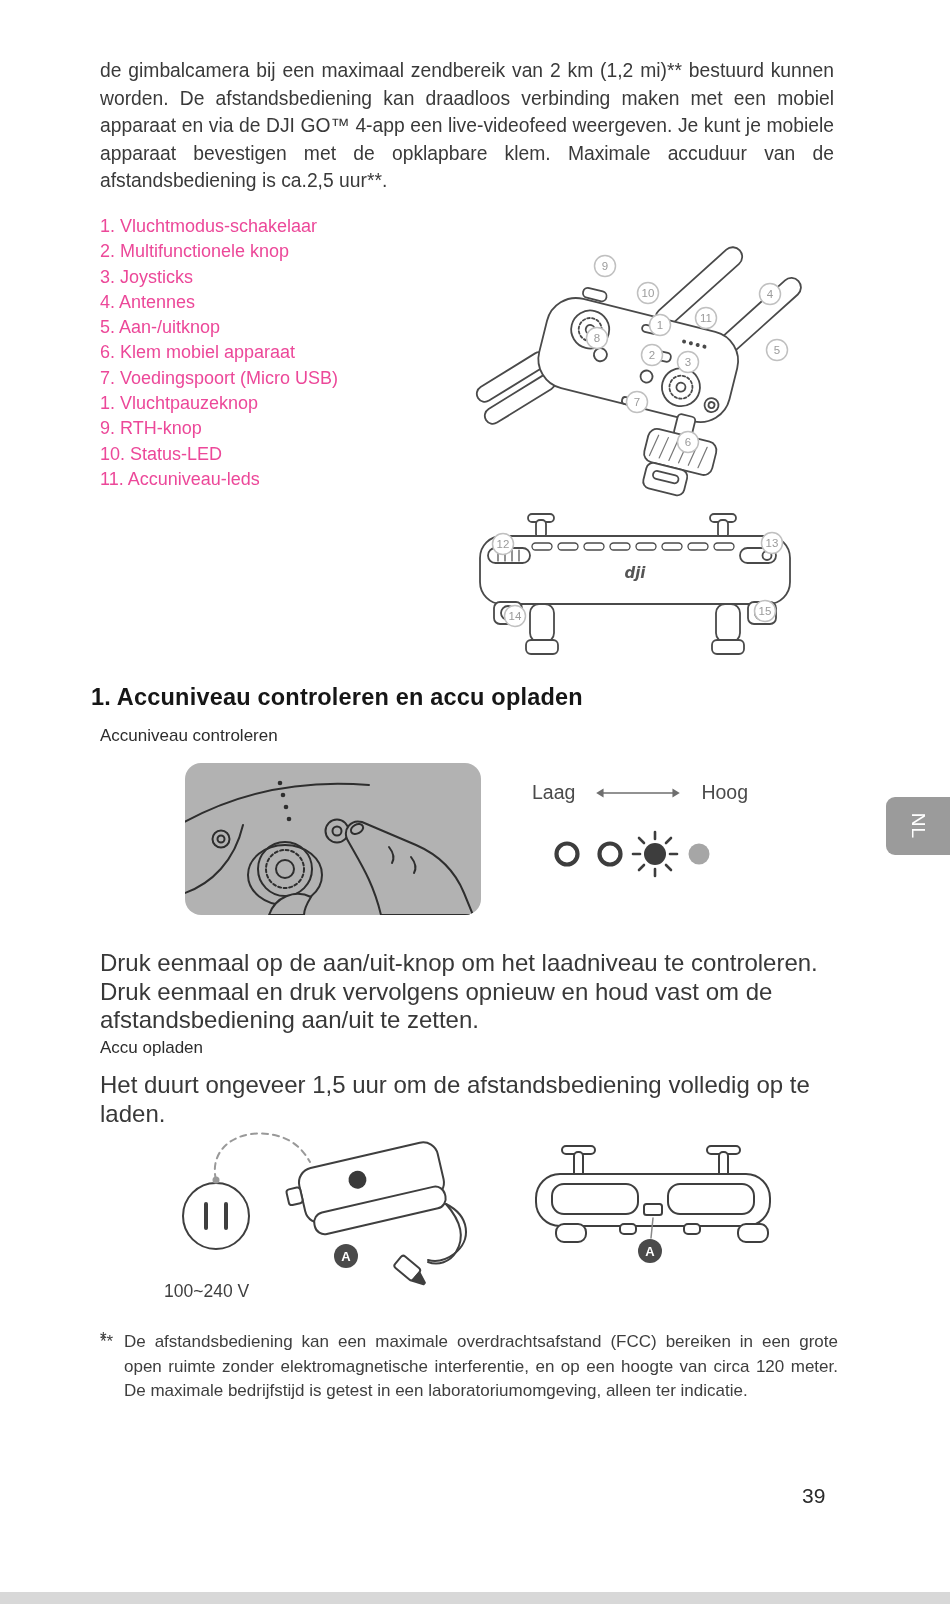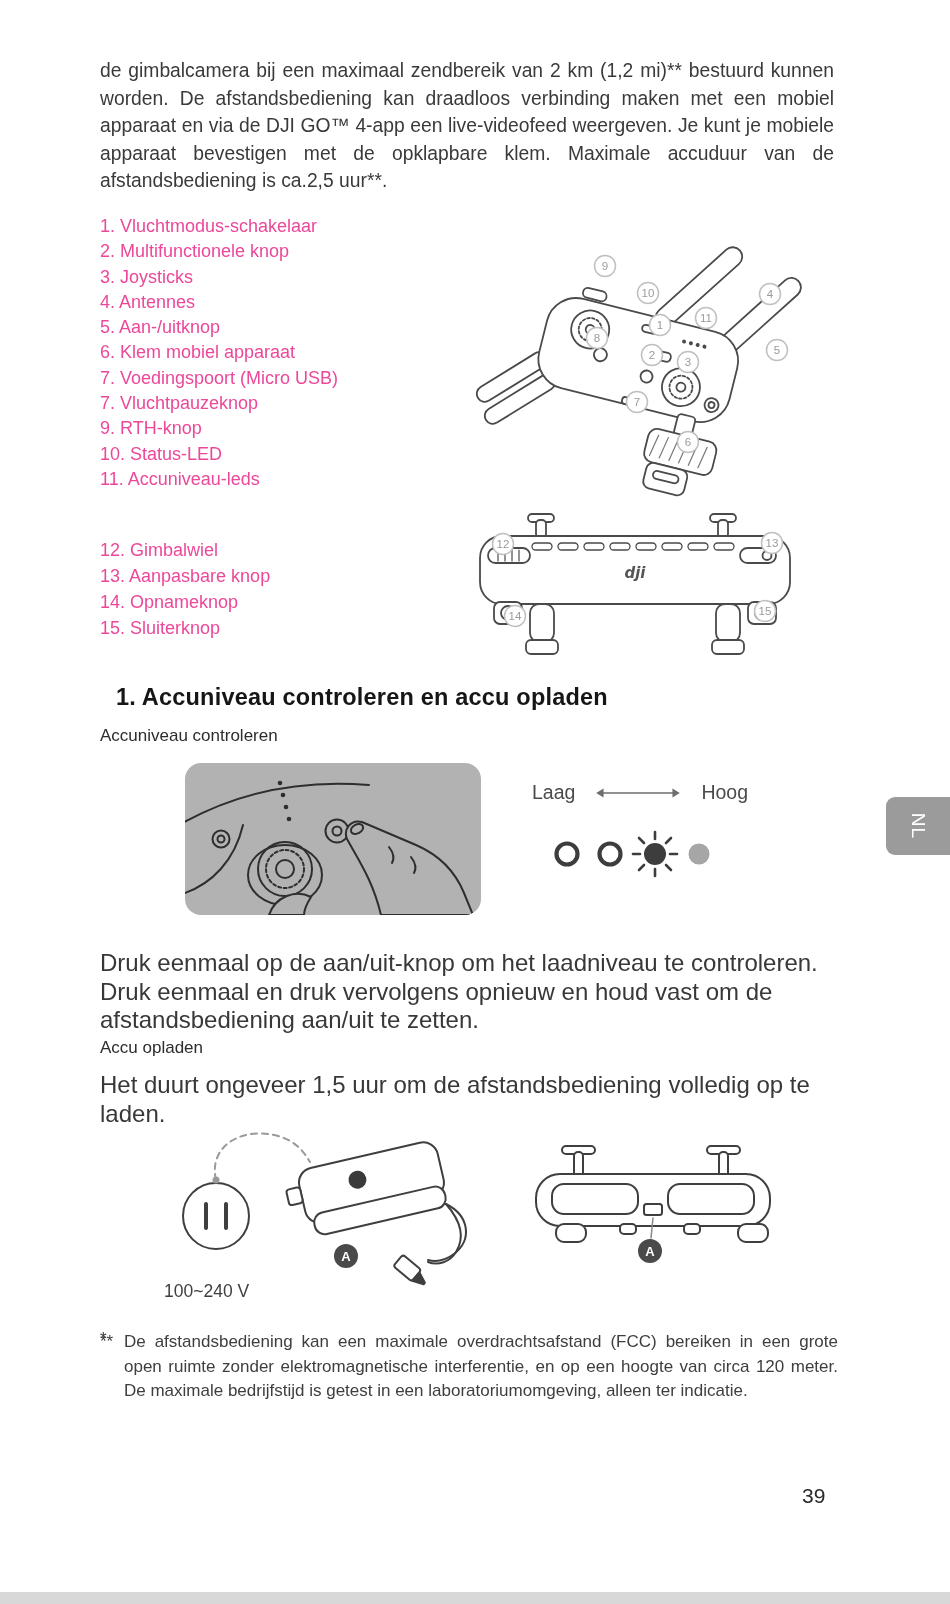--- a/index.html
+++ b/index.html
@@ -11,21 +11,21 @@
   .intro { left:100px; top:57px; width:734px; font-size:19.3px; line-height:27.6px;
            text-align:justify; color:#3a3a3a; }
 
   .parts { font-size:18px; color:#ec4899; }
   .parts-front { left:100px; top:214px; line-height:25.3px; }
   .parts-rear  { left:100px; top:537px; line-height:26px; }
 
   .front-svg { left:428px; top:236px; }
   .rear-svg  { left:468px; top:506px; }
 
-  .h1 { left:116px; top:684px; font-size:23.5px; font-weight:bold; color:#161616; letter-spacing:.2px; }
+  .h1 { left:91px; top:684px; font-size:23.5px; font-weight:bold; color:#161616; letter-spacing:.2px; }
   .h2 { font-size:17px; font-weight:400; color:#2c2c2c; }
   .h2a { left:100px; top:726px; }
   .h2b { left:100px; top:1038px; }
 
   .battery-img { left:185px; top:763px; width:296px; height:152px; background:#b2b2b2;
                  border-radius:16px; overflow:hidden; }
 
   .led-block { left:532px; top:781px; width:216px; }
   .led-labels { display:flex; align-items:center; gap:19px; font-size:19.5px; color:#4b4b4b; }
   .led-labels svg { flex:1; }
@@ -67,21 +67,21 @@
   <p class="abs intro">de gimbalcamera bij een maximaal zendbereik van 2 km (1,2 mi)** bestuurd kunnen worden. De afstandsbediening kan draadloos verbinding maken met een mobiel apparaat en via de DJI GO™ 4-app een live-videofeed weergeven. Je kunt je mobiele apparaat bevestigen met de opklapbare klem. Maximale accuduur van de afstandsbediening is ca.2,5 uur**.</p>
 
   <div class="abs parts parts-front">
     <div>1. Vluchtmodus-schakelaar</div>
     <div>2. Multifunctionele knop</div>
     <div>3. Joysticks</div>
     <div>4. Antennes</div>
     <div>5. Aan-/uitknop</div>
     <div>6. Klem mobiel apparaat</div>
     <div>7. Voedingspoort (Micro USB)</div>
-    <div>7. Vluchtpauzeknop</div>
+    <div>1. Vluchtpauzeknop</div>
     <div>9. RTH-knop</div>
     <div>10. Status-LED</div>
     <div>11. Accuniveau-leds</div>
   </div>
 
   <svg class="abs front-svg" width="392" height="272" viewBox="0 0 392 272">
     <g class="la">
       <g>
         <rect x="50" y="154" width="80" height="16" rx="8" transform="rotate(-31.7 50 162)"></rect>
         <rect x="58" y="176" width="80" height="16" rx="8" transform="rotate(-31.7 58 184)"></rect>
@@ -175,26 +175,20 @@
           <circle r="10.5"></circle>
           <text y="4">10</text>
         </g>
       <g class="callout" transform="translate(278,82)">
           <circle r="10.5"></circle>
           <text y="4">11</text>
         </g>
     </g>
   </svg>
 
-  <div class="abs parts parts-rear">
-    <div>12. Gimbalwiel</div>
-    <div>13. Aanpasbare knop</div>
-    <div>14. Opnameknop</div>
-    <div>15. Sluiterknop</div>
-  </div>
 
   <svg class="abs rear-svg" width="335" height="165" viewBox="0 0 335 165">
     <g class="la">
       <rect x="60" y="8" width="26" height="8" rx="4"></rect>
       <rect x="68" y="14" width="10" height="18" rx="4"></rect>
       <rect x="242" y="8" width="26" height="8" rx="4"></rect>
       <rect x="250" y="14" width="10" height="18" rx="4"></rect>
       <rect x="12" y="30" width="310" height="68" rx="22"></rect>
       <g stroke-width="1.3">
         <rect x="64" y="37" width="20" height="7" rx="3.5"></rect>

